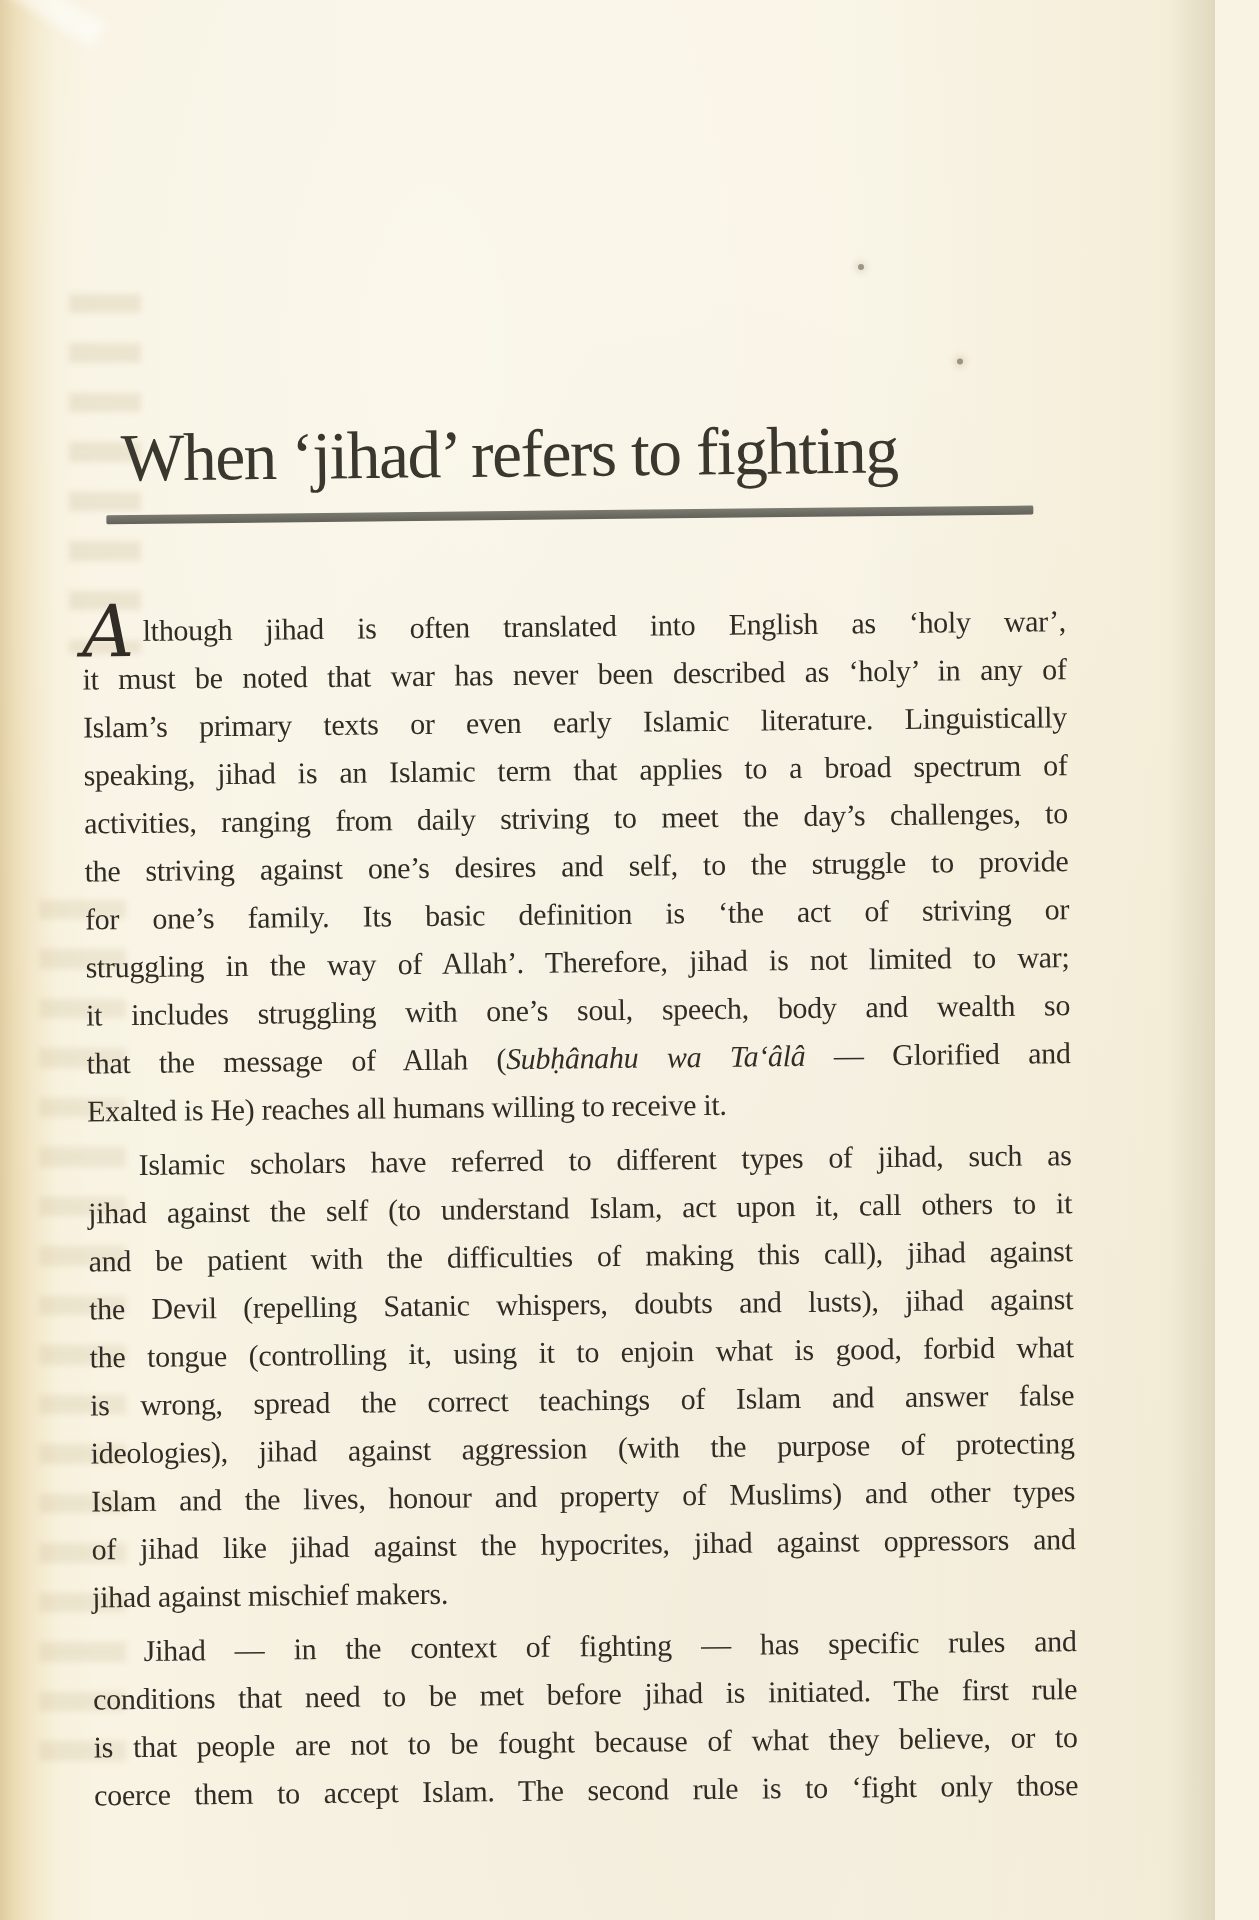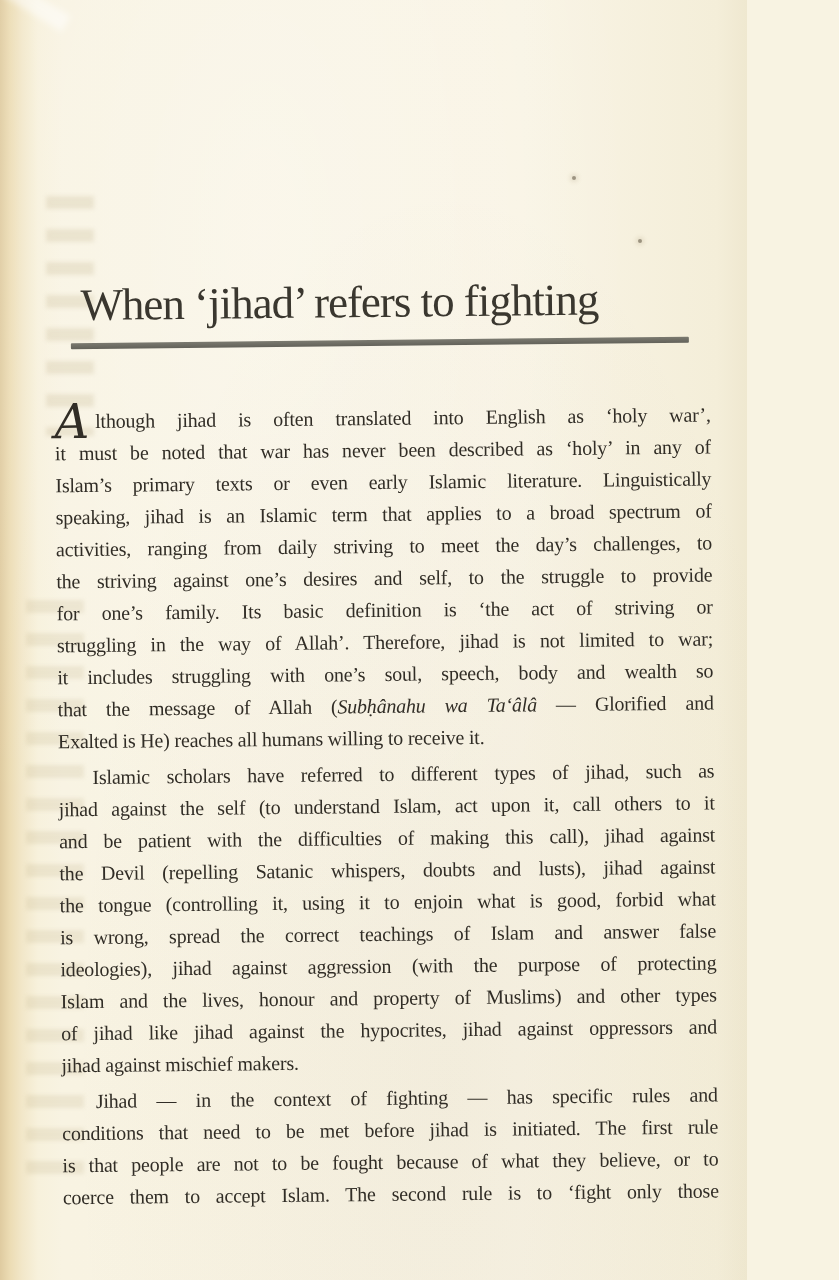--- a/index.html
+++ b/index.html
@@ -2,21 +2,21 @@
 <html><head>
 <meta charset="utf-8">
 <style>
   html,body{margin:0;padding:0;}
   body{
     width:839px;height:1280px;overflow:hidden;
     font-family:"Liberation Serif","DejaVu Serif",serif;
     background:#f8f3e2;
   }
   .page{
-    position:relative;width:747px;height:1280px;overflow:hidden;
+    position:relative;width:810px;height:1280px;overflow:hidden;
     background:
       radial-gradient(ellipse at 35% 18%, rgba(255,255,255,0.28), transparent 55%),
       radial-gradient(ellipse at 60% 85%, rgba(120,100,60,0.05), transparent 60%),
       linear-gradient(90deg,#dfcba0 0px,#ecdcb4 10px,#f2e7c9 22px,#f7f1dc 38px,#f8f3e2 62px,#f9f4e5 70%,#f4eed9 96%,#efe8d0 100%);
   }
   .skew{position:absolute;inset:0;transform:rotate(-0.6deg);}
   .title{
     position:absolute;top:276px;left:84px;margin:0;
     font-size:45px;font-weight:400;letter-spacing:-1px;
     color:#3a372f;white-space:nowrap;

